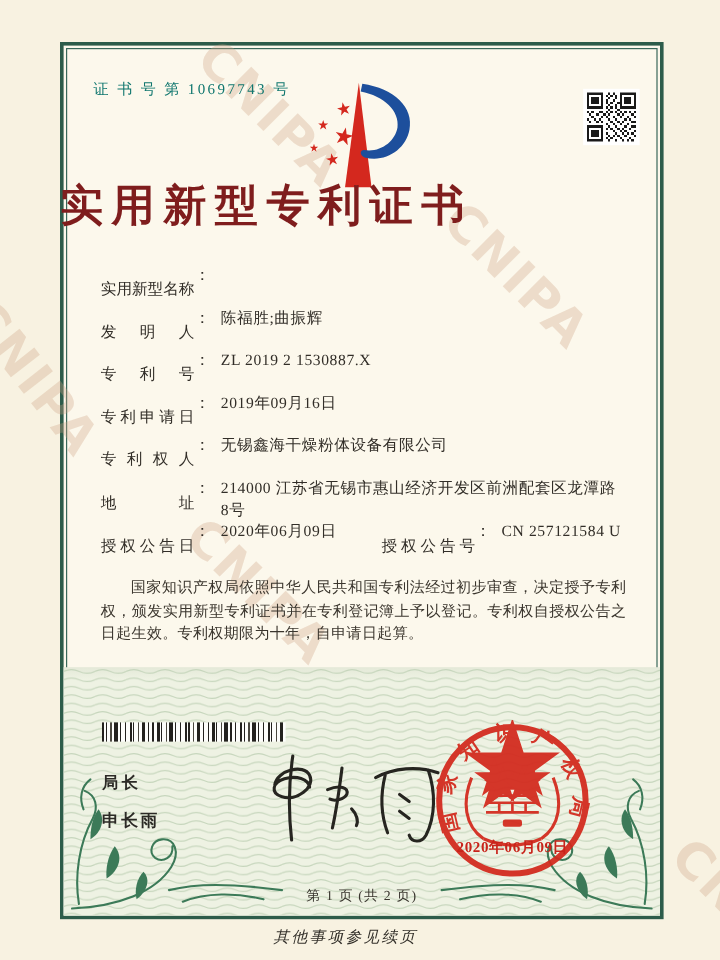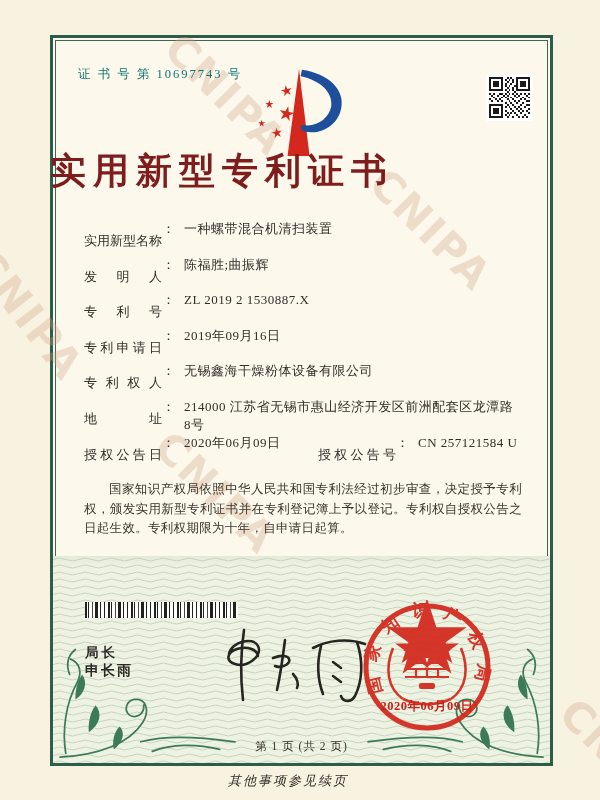--- a/index.html
+++ b/index.html
@@ -48,21 +48,21 @@
   .flourish.right { right:2px; transform:scaleX(-1); }
 
   .barcode { position:absolute; left:32px; top:46px; width:153px; height:16px; z-index:4;
     background:repeating-linear-gradient(90deg,#23211e 0 2px,#fdfdfb 2px 3px,#23211e 3px 4px,#fdfdfb 4px 7px,
       #4a473f 7px 8px,#fdfdfb 8px 10px,#23211e 10px 13px,#fdfdfb 13px 15px,#23211e 15px 16px,#fdfdfb 16px 19px,
       #23211e 19px 20px,#fdfdfb 20px 23px); }
 
   .director { position:absolute; left:32px; top:88px; z-index:4;
               font-family:"Liberation Sans","DejaVu Sans",sans-serif; font-weight:bold; color:#2c2a26; }
   .director .t { font-size:13.5px; letter-spacing:3px; }
-  .director .n { font-size:14px; margin-top:0; letter-spacing:2px; }
+  .director .n { font-size:14px; margin-top:13px; letter-spacing:2px; }
 
   .sig { position:absolute; left:160px; top:62px; width:172px; height:100px; z-index:4; }
 
   .seal { position:absolute; left:307px; top:44px; width:134px; height:134px; z-index:5; opacity:0.93; }
   .seal-date { position:absolute; left:305px; top:142px; width:138px; text-align:center; z-index:5;
                color:#c8231a; font-size:12.5px; font-weight:bold; letter-spacing:0.5px; }
 
   .pageinfo { position:absolute; left:0; top:183px; width:497px; text-align:center;
               font-size:11.5px; color:#38342d; letter-spacing:1px; z-index:4; }
 
@@ -126,21 +126,20 @@
             M9,20h1v1h-1z M12,20h1v1h-1z M15,20h1v1h-1z M17,20h1v1h-1z M19,20h1v1h-1z"></path>
         </g>
       </svg>
     </div>
 
     <div class="title">实用新型专利证书</div>
 
     <div class="row r1">
       <span class="jl">实用新型名称</span>
         <span class="cl">：</span>
-      <span class="val">一种螺带混合机清扫装置</span>
     </div>
     <div class="row r2">
       <span class="jl">发明人</span>
         <span class="cl">：</span>
       <span class="val">陈福胜;曲振辉</span>
     </div>
     <div class="row r3">
       <span class="jl">专利号</span>
         <span class="cl">：</span>
       <span class="val">ZL 2019 2 1530887.X</span>

